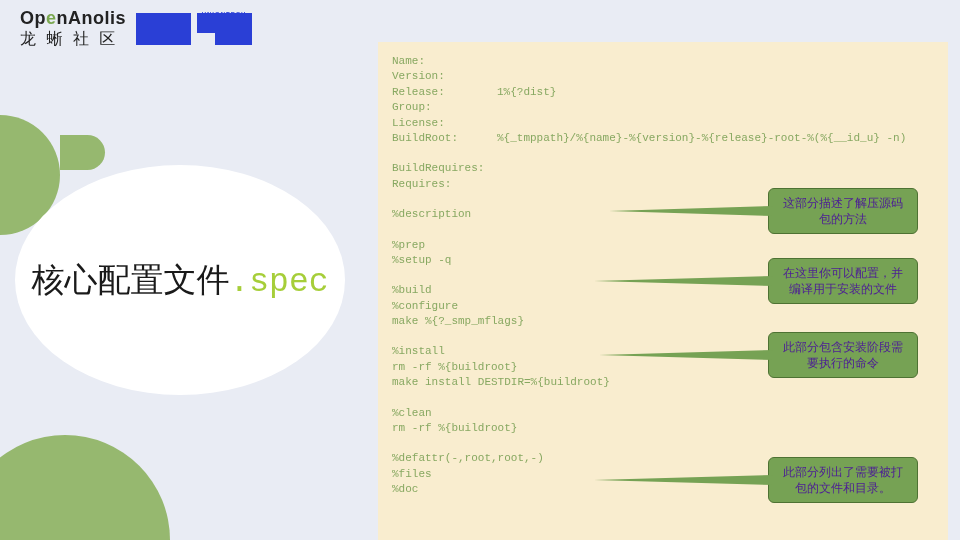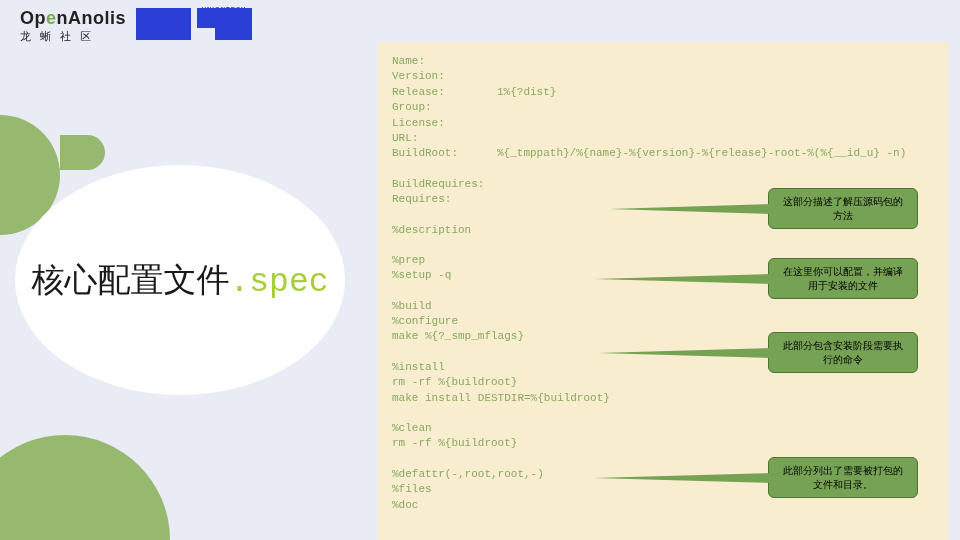--- a/index.html
+++ b/index.html
@@ -2,25 +2,25 @@
 <html><head>
 <meta charset="utf-8">
 <style>
   * { box-sizing: border-box; margin: 0; padding: 0; }
   body {
     width: 960px; height: 540px;
     background: #e9ecf4;
     font-family: "PingFang SC", "Microsoft YaHei", sans-serif;
     position: relative; overflow: hidden;
   }
-  .logo-area { position: absolute; top: 8px; left: 20px; display: flex; align-items: flex-start; gap: 10px; }
+  .logo-area { position: absolute; top: 8px; left: 20px; display: flex; align-items: center; gap: 10px; }
   .logo-left { display: flex; flex-direction: column; }
   .logo-text { font-weight: 700; font-size: 18px; color: #222; letter-spacing: 0.5px; }
   .logo-text .green-e { color: #7aa84f; }
-  .logo-sub { font-size: 11px; color: #222; letter-spacing: 3px; }
+  .logo-sub { font-size: 16px; color: #222; letter-spacing: 3px; }
   .logo-blue { display: flex; gap: 6px; }
   .blue-block { width: 55px; height: 32px; background: #2a3fd6; position: relative; }
   .blue-block:first-child::after { content:""; position:absolute; right:0; bottom:0; width:18px; height:12px; background:#e9ecf4; }
   .blue-block:last-child::after { content:""; position:absolute; left:0; bottom:0; width:18px; height:12px; background:#e9ecf4; }
   .uniontech { position:absolute; top:-2px; left:50%; transform:translateX(calc(-50% + 30px)); font-size:6px; color:#2a3fd6; letter-spacing:1px; font-weight:700; }
 
   .shape-left-top { position:absolute; top:115px; left:-60px; width:120px; height:120px; background:#96b86f; border-radius:60px 60px 60px 0 / 60px 60px 60px 0; }
   .shape-left-top::before { content:""; position:absolute; right:-45px; top:20px; width:45px; height:35px; background:#96b86f; border-radius:0 18px 18px 0; }
 
   .circle-white { position:absolute; top:165px; left:15px; width:330px; height:230px; background:#fff; border-radius:50%; display:flex; align-items:center; justify-content:center; }
@@ -34,21 +34,21 @@
     background:#f9edcf; padding:12px 14px;
     font-family: "Consolas","Courier New",monospace;
     font-size:11px; line-height:1.4; color:#87a861;
   }
   .kv { display:flex; }
   .kv .k { width:105px; flex:0 0 105px; }
   .blank { height:15px; }
 
   .callout {
     position:absolute; background:#76a254; border:1px solid #4e7233;
-    border-radius:6px; color:#000000; font-size:10px; line-height:1.35;
+    border-radius:6px; color:#4c1d95; font-size:12px; line-height:1.35;
     padding:6px 10px; width:150px; text-align:center;
     font-family: "Microsoft YaHei","PingFang SC",sans-serif;
   }
   .callout::before {
     content:""; position:absolute; left:-105px; top:50%;
     width:0; height:0;
     border-top:5px solid transparent;
     border-bottom:5px solid transparent;
     border-right:110px solid #76a254;
     transform: translateY(-50%);
@@ -99,23 +99,20 @@
       <span class="k">Release:</span>
       <span>1%{?dist}</span>
     </div>
   <div class="kv">
       <span class="k">Group:</span>
     </div>
   <div class="kv">
       <span class="k">License:</span>
     </div>
   <div class="kv">
-      <span class="k">URL:</span>
-    </div>
-  <div class="kv">
       <span class="k">BuildRoot:</span>
       <span>%{_tmppath}/%{name}-%{version}-%{release}-root-%(%{__id_u} -n)</span>
     </div>
   <div class="blank"></div>
   <div class="kv">
       <span class="k">BuildRequires:</span>
     </div>
   <div class="kv">
       <span class="k">Requires:</span>
     </div>

